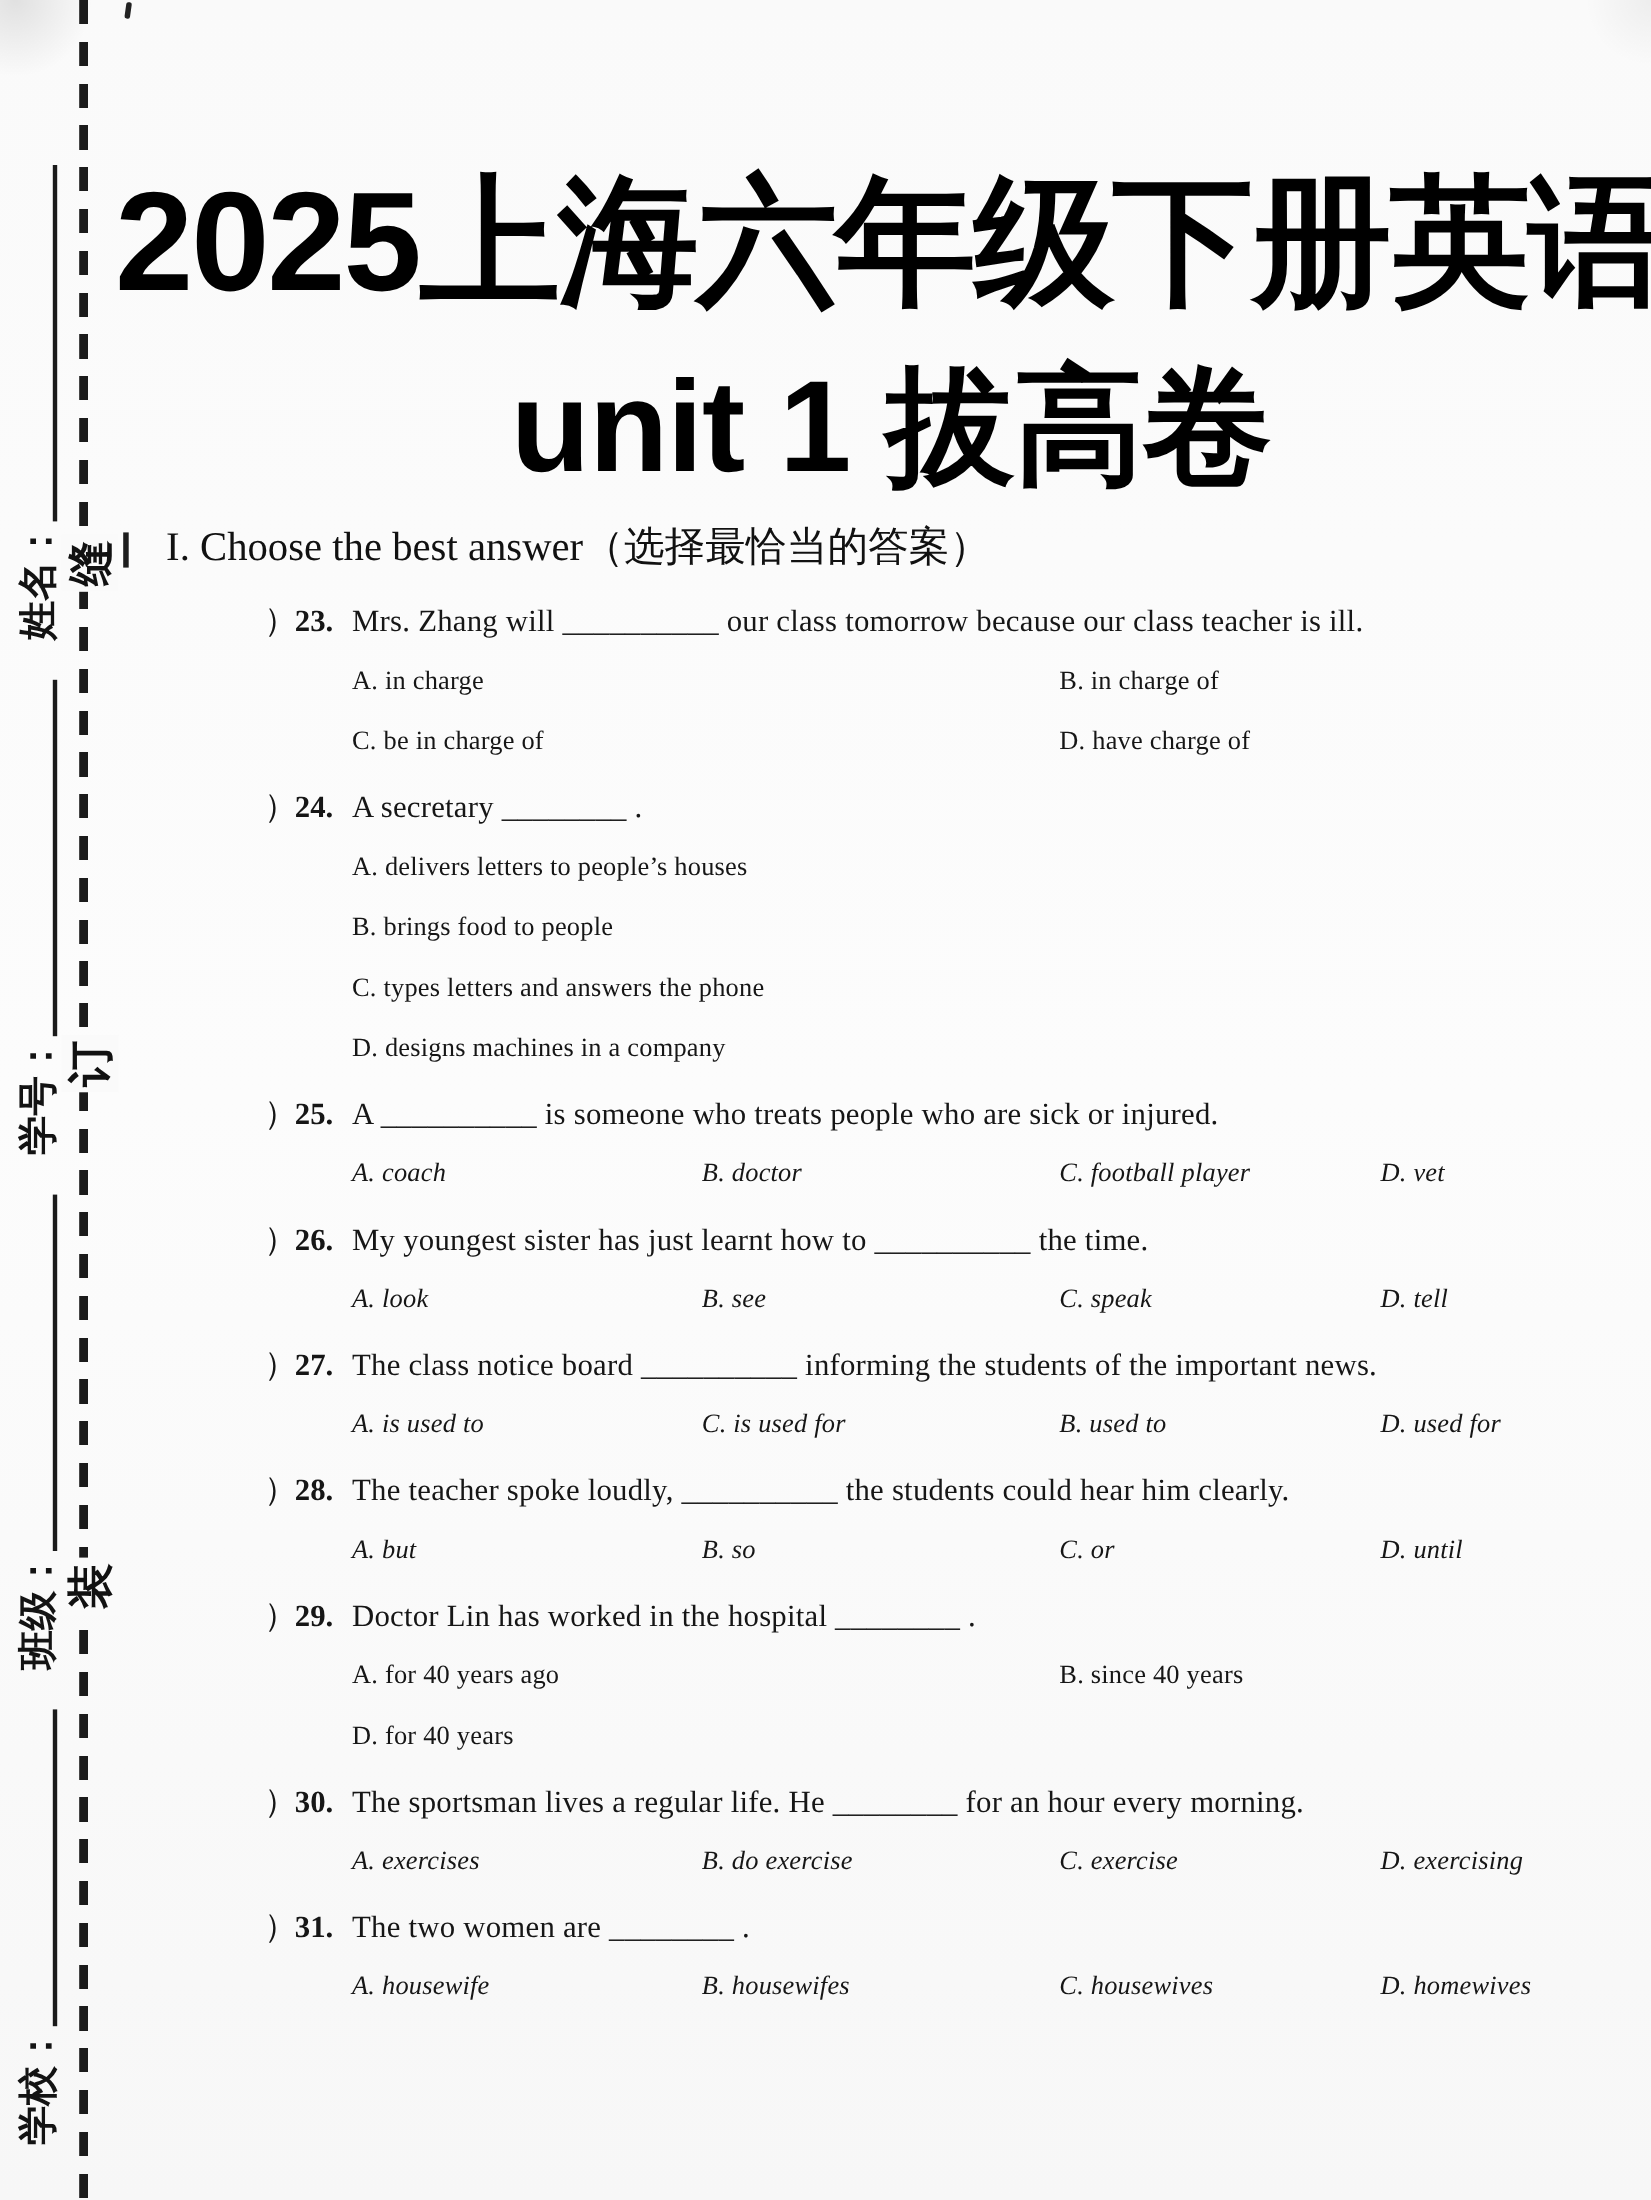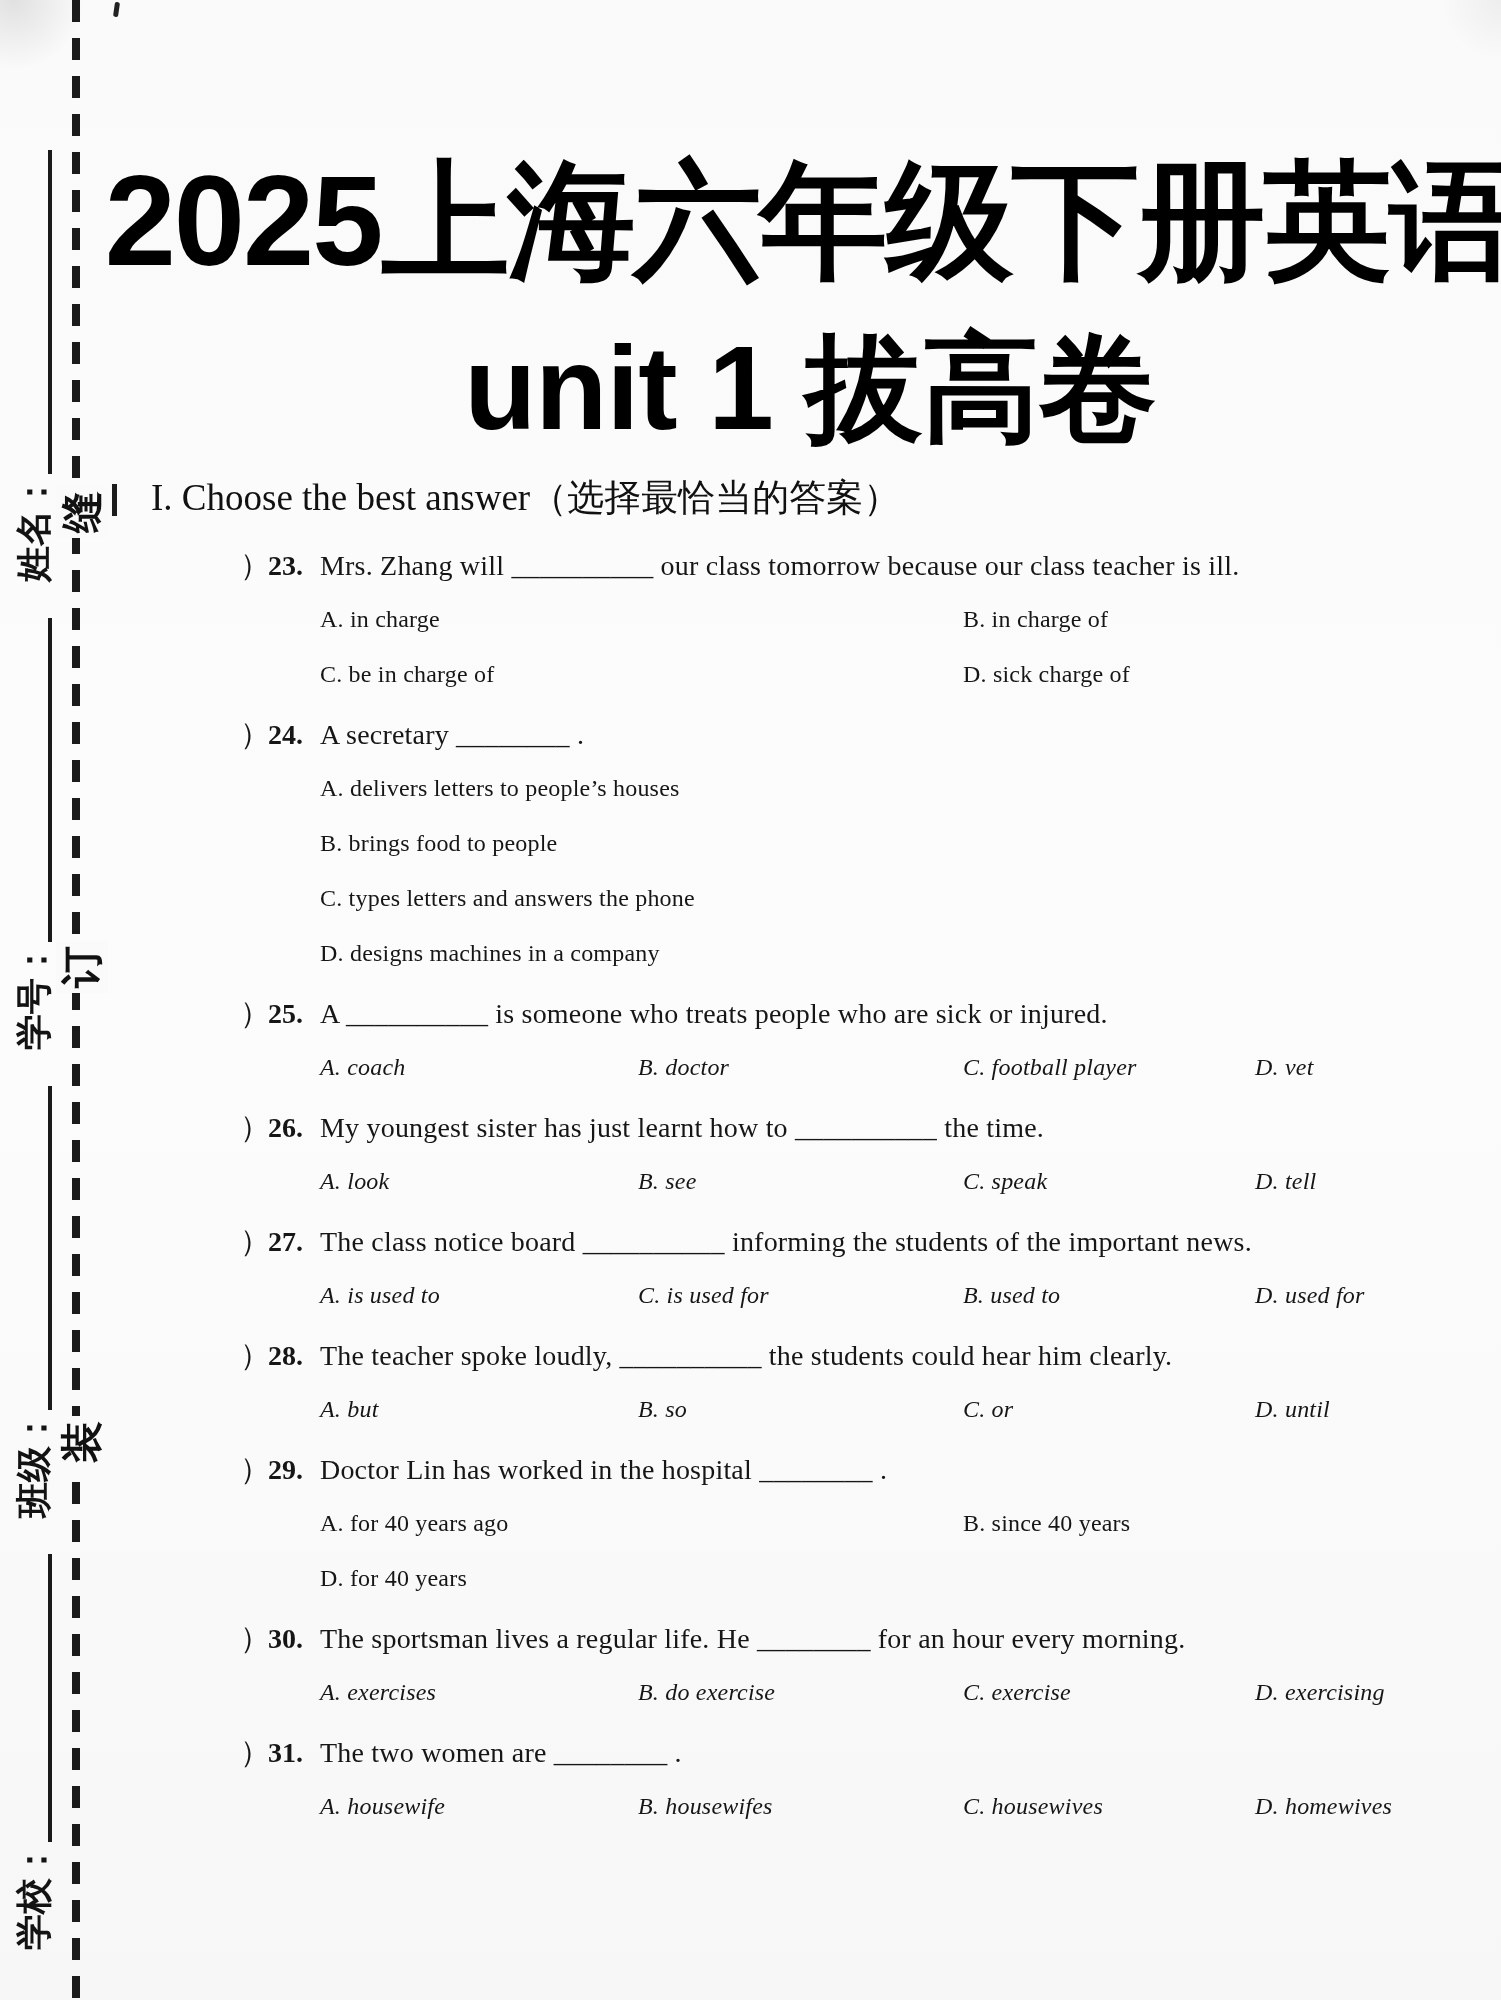--- a/index.html
+++ b/index.html
@@ -134,21 +134,21 @@
       <div class="q">
         <div class="q-head">
           <span class="q-bracket">）</span>
           <span class="q-num">23.</span>
           <span class="q-text">Mrs. Zhang will __________ our class tomorrow because our class teacher is ill.</span>
         </div>
         <div class="opts cols-2">
           <div class="opt">A. in charge</div>
           <div class="opt">B. in charge of</div>
           <div class="opt">C. be in charge of</div>
-          <div class="opt">D. sick charge of</div>
+          <div class="opt">D. have charge of</div>
         </div>
       </div>
       <div class="q">
         <div class="q-head">
           <span class="q-bracket">）</span>
           <span class="q-num">24.</span>
           <span class="q-text">A secretary ________ .</span>
         </div>
         <div class="opts cols-1">
           <div class="opt">A. delivers letters to people’s houses</div>

